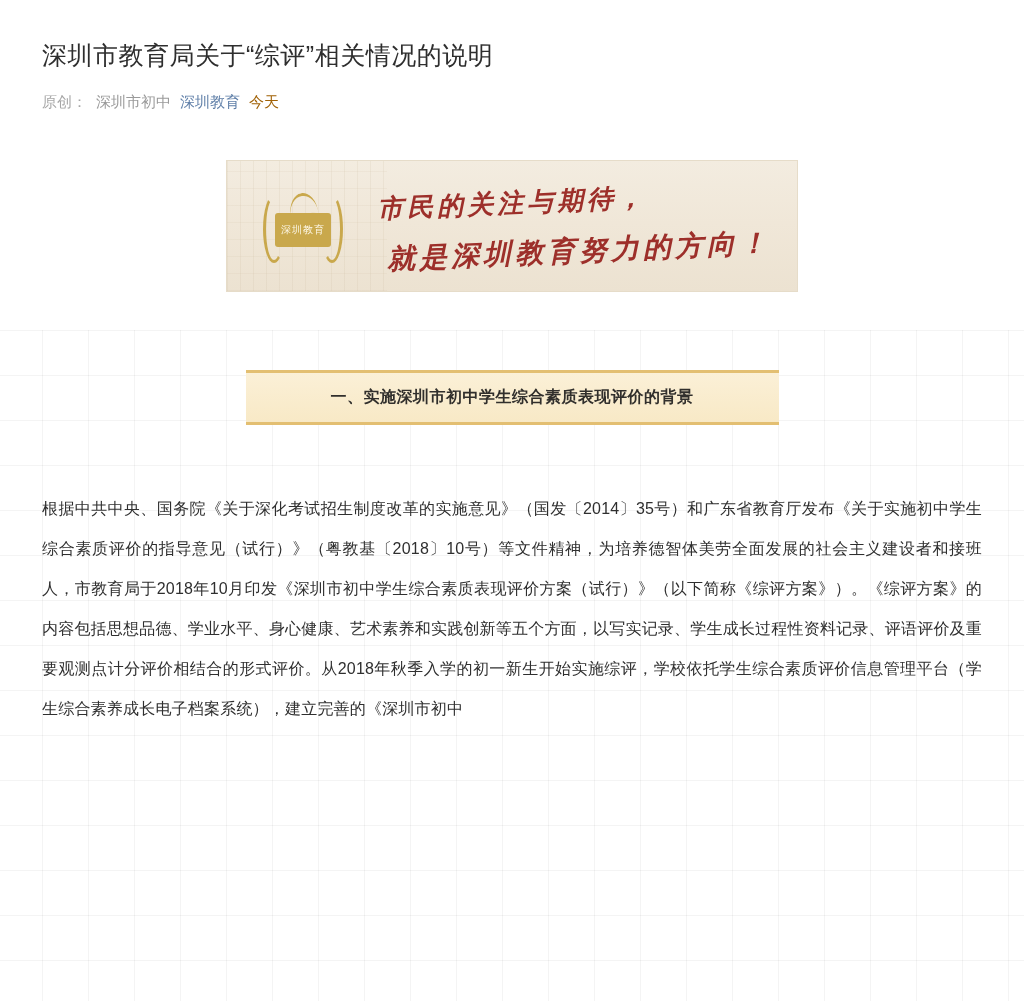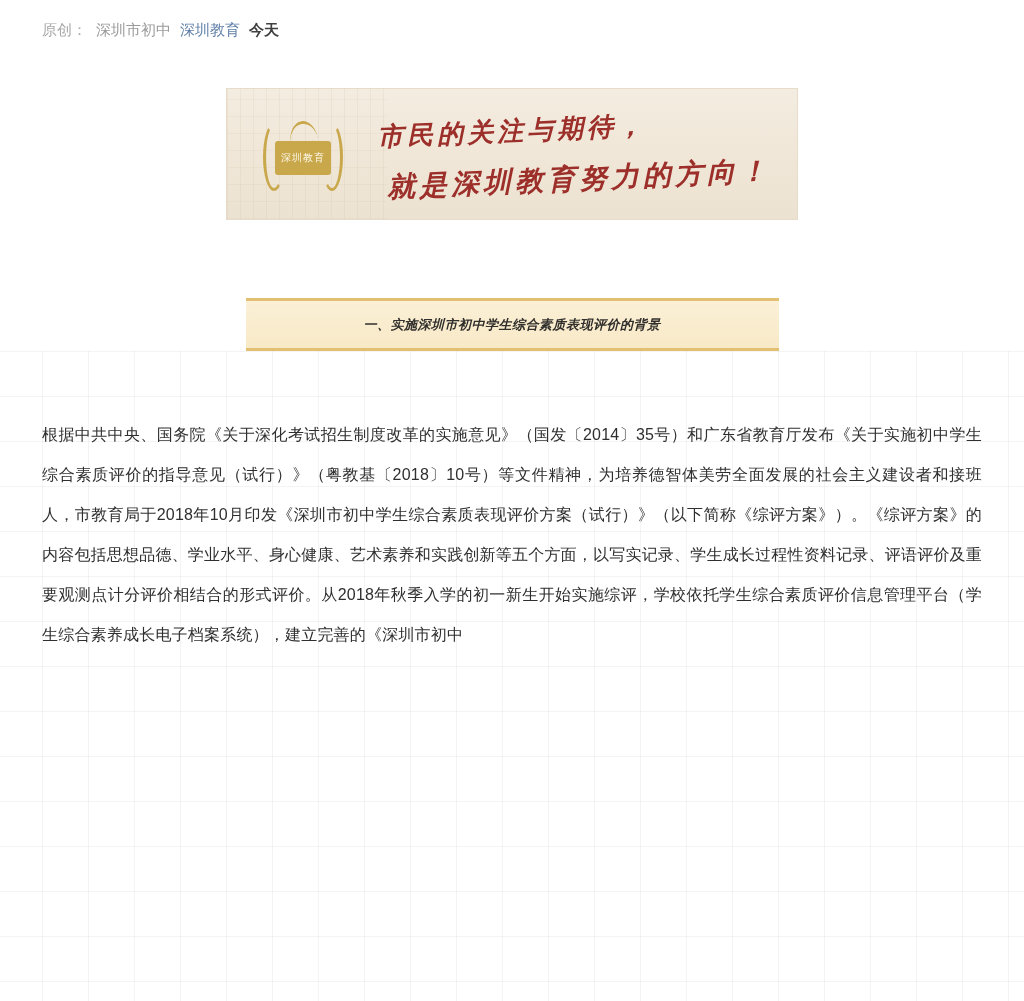--- a/index.html
+++ b/index.html
@@ -60,21 +60,21 @@
     align-items: center;
     gap: 9px;
     margin-top: 21px;
     font-size: 15px;
     color: #9a9a9a;
     text-align: right;
   }
   .meta-original { color: #a6a6a6; }
   .meta-author { color: #9a9a9a; }
   .meta-account { color: #5f7fa8; }
-  .meta-time { color: #404040; font-weight: bold; }
+  .meta-time { color: #a16207; }
 
   
   .banner-wrap {
     margin-top: 48px;
     display: flex;
     justify-content: center;
   }
   .banner {
     position: relative;
     width: 572px;
@@ -188,25 +188,24 @@
   }
   .section-band {
     width: 533px;
     background: linear-gradient(180deg, #fbf0d7 0%, #f8e9c6 100%);
     border-top: 3px solid #e3bf72;
     border-bottom: 3px solid #e3bf72;
     padding: 14px 0 14px 0;
     text-align: center;
   }
   .section-band-title {
-    font-size: 13px;
+    font-size: 16px;
     font-weight: bold;
     color: #312f2c;
     letter-spacing: 0.5px;
-    font-style: italic;
   }
 
   
   .body-para {
     margin-top: 64px;
     font-size: 16px;
     line-height: 40px;
     color: #2f2f2f;
     text-align: justify;
     letter-spacing: 0.2px;
@@ -214,20 +213,21 @@
 </style>
 </head>
 <body>
 
 <div class="page">
 
   <div class="grid-overlay"></div>
 
   <div class="content">
 
+    <h1 class="article-title">深圳市教育局关于“综评”相关情况的说明</h1>
 
     <div class="meta-row">
       <span class="meta-original">原创：</span>
       <span class="meta-author">深圳市初中</span>
       <span class="meta-account">深圳教育</span>
       <span class="meta-time">今天</span>
     </div>
 
     <div class="banner-wrap">
       <div class="banner">

